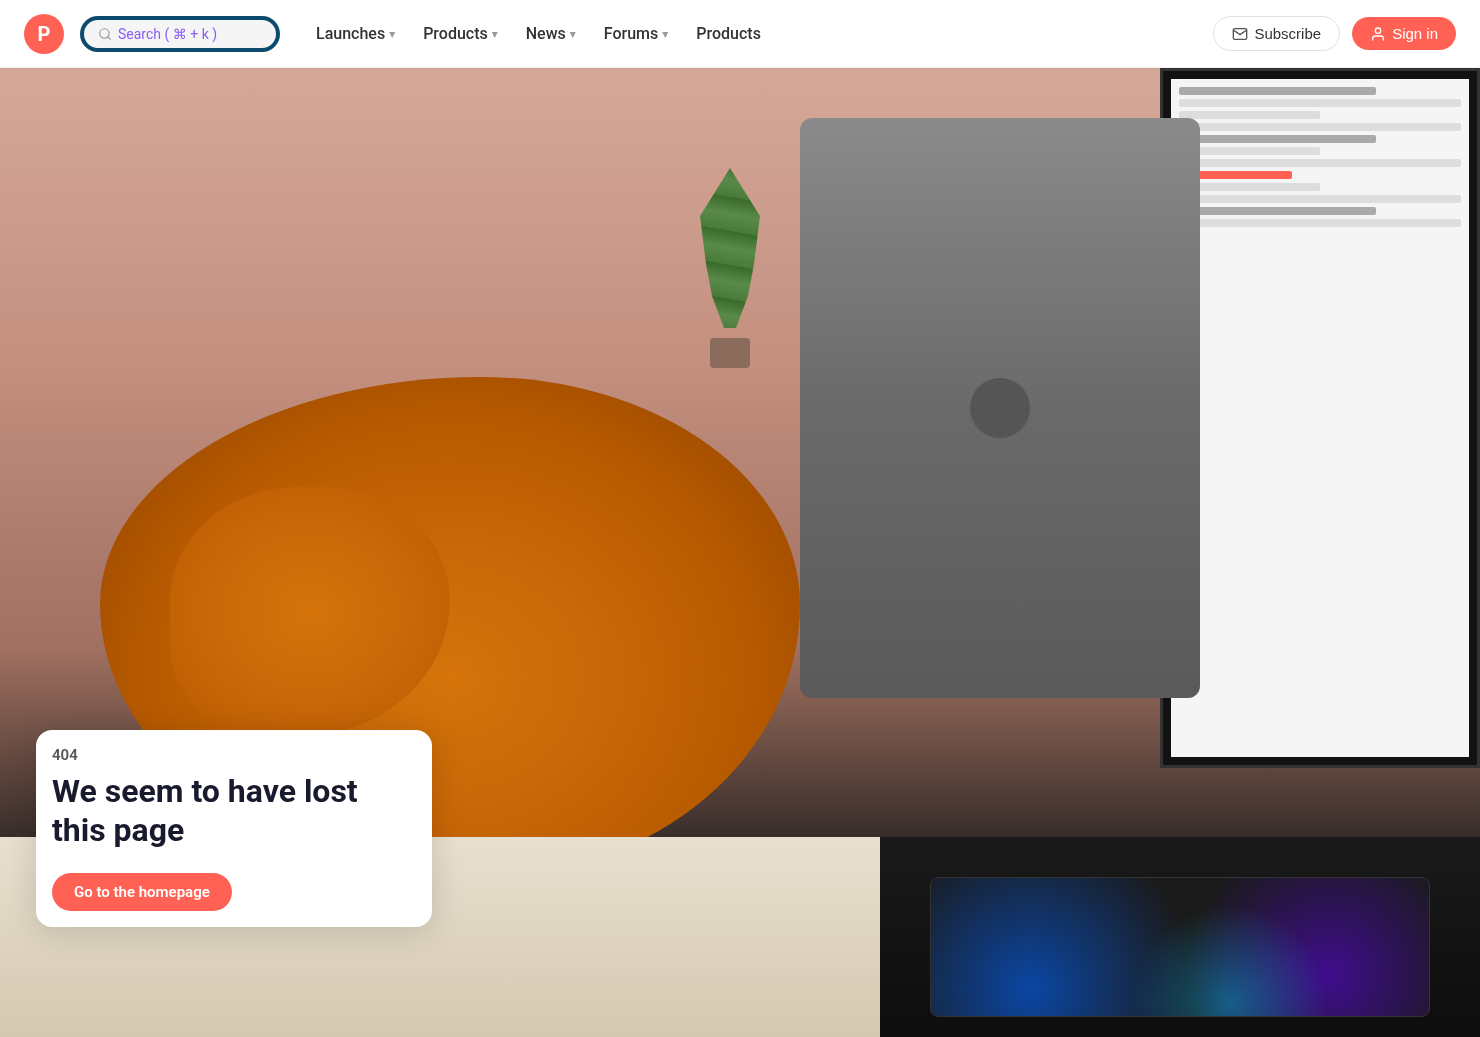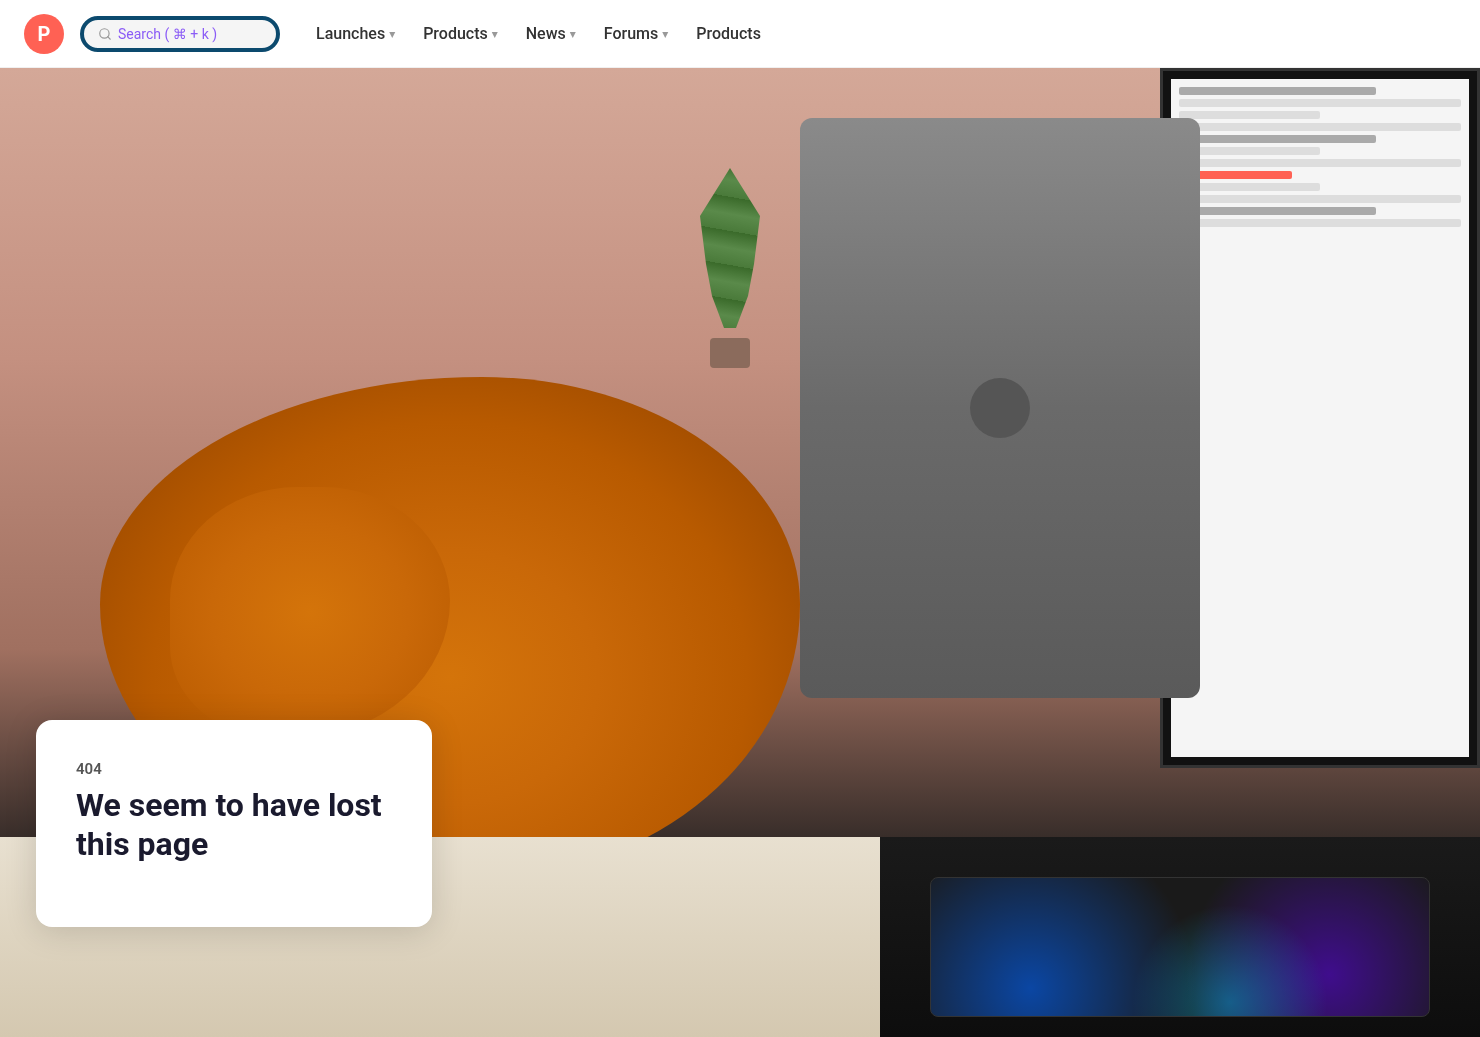--- a/index.html
+++ b/index.html
@@ -303,21 +303,21 @@
     }
 
     
     .error-card {
       position: absolute;
       bottom: 110px;
       left: 36px;
       width: 396px;
       background: #fff;
       border-radius: 16px;
-      padding: 40px;
+      padding: 16px;
       box-shadow: 0 4px 32px rgba(0,0,0,0.15);
     }
 
     .error-404 {
       font-size: 15px;
       font-weight: 600;
       color: #555;
       margin-bottom: 8px;
     }
 
@@ -381,20 +381,36 @@
     </a>
     <a class="nav-link">
       <span>Forums</span>
       <span class="chevron">▾</span>
     </a>
     <a class="nav-link">
       <span>Products</span>
     </a>
   </div>
 
+  <div class="nav-actions">
+    <button class="btn-subscribe">
+      <svg width="16" height="16" viewBox="0 0 24 24" fill="none" stroke="#555" stroke-width="2" stroke-linecap="round" stroke-linejoin="round">
+        <path d="M4 4h16c1.1 0 2 .9 2 2v12c0 1.1-.9 2-2 2H4c-1.1 0-2-.9-2-2V6c0-1.1.9-2 2-2z"></path>
+        <polyline points="22,6 12,13 2,6"></polyline>
+      </svg>
+      <span>Subscribe</span>
+    </button>
+    <button class="btn-signin">
+      <svg width="16" height="16" viewBox="0 0 24 24" fill="none" stroke="#fff" stroke-width="2" stroke-linecap="round" stroke-linejoin="round">
+        <path d="M20 21v-2a4 4 0 0 0-4-4H8a4 4 0 0 0-4 4v2"></path>
+        <circle cx="12" cy="7" r="4"></circle>
+      </svg>
+      <span>Sign in</span>
+    </button>
+  </div>
 </nav>
 
 <div class="hero">
   <div class="hero-bg"></div>
 
   <div class="monitor">
     <div class="monitor-screen">
       <div class="screen-line dark"></div>
       <div class="screen-line"></div>
       <div class="screen-line short"></div>
@@ -425,14 +441,17 @@
   <div class="cat-head"></div>
 
   <div class="desk"></div>
   <div class="desk-dark"></div>
 
   <div class="keyboard"></div>
 
   <div class="error-card">
     <div class="error-404">404</div>
     <h1 class="error-title">We seem to have lost this page</h1>
+    <a class="btn-homepage">
+      <span>Go to the homepage</span>
+    </a>
   </div>
 </div>
 
 </body></html>

